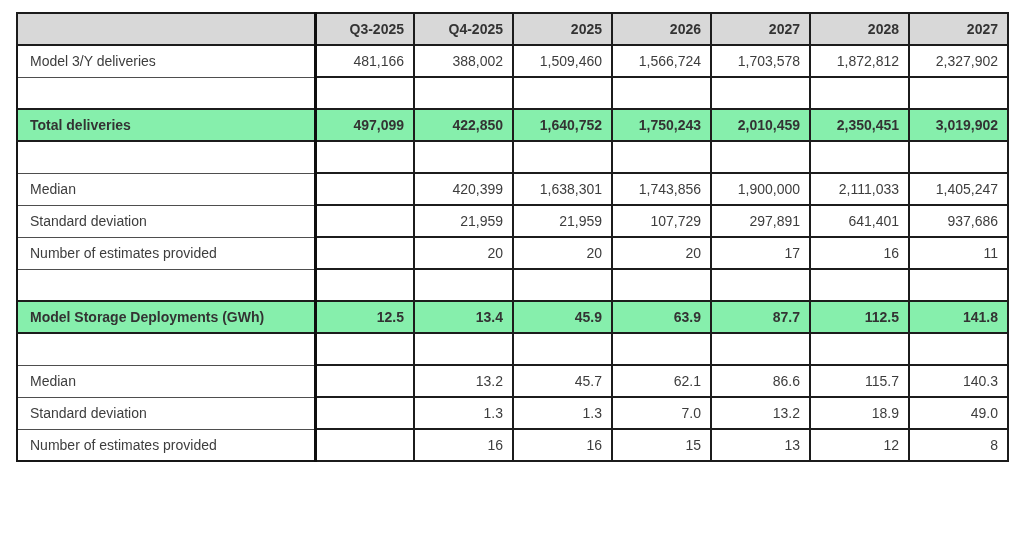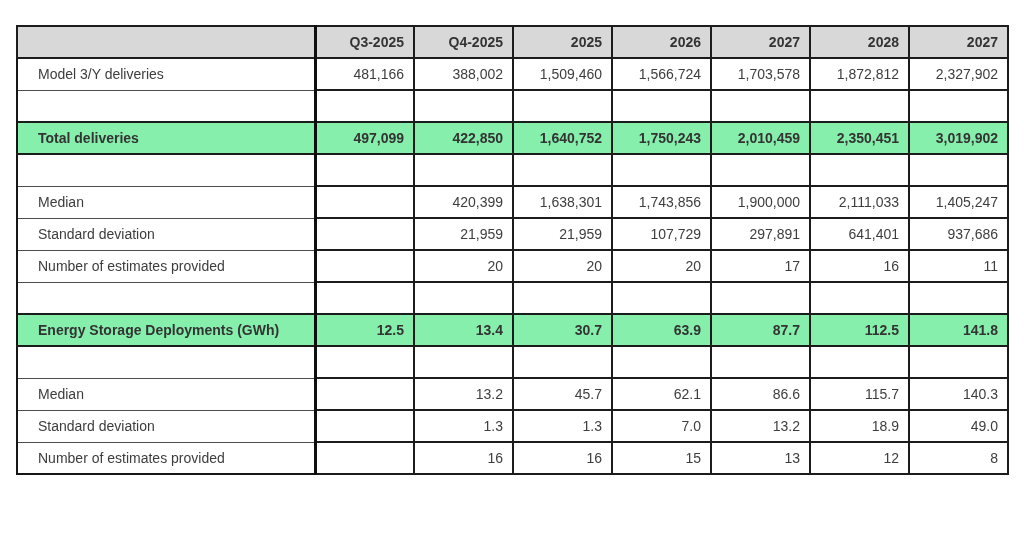--- a/index.html
+++ b/index.html
@@ -7,21 +7,21 @@
     padding:0;
     background:#ffffff;
     width:1024px;
     height:541px;
     font-family:"Liberation Sans", sans-serif;
     overflow:hidden;
   }
   .table-wrap{
     position:absolute;
     left:16px;
-    top:25px;
+    top:12px;
   }
   table{
     border-collapse:collapse;
     table-layout:fixed;
     border:2px solid #161616;
   }
   th,td{
     height:30px;
     font-size:14px;
     line-height:30px;
@@ -33,21 +33,21 @@
     vertical-align:middle;
   }
   
   td{
     border:2px solid #1c1c1c;
     background:#ffffff;
   }
   
   td.label-col{
     text-align:left;
-    padding-left:20px;
+    padding-left:12px;
     border-top:1px solid #4e4e4e;
     border-bottom:1px solid #4e4e4e;
     border-left:2px solid #161616;
     border-right:3px solid #0e0e0e;
   }
   
   thead th{
     background:#d8d8d8;
     font-weight:bold;
     color:#333333;
@@ -171,24 +171,24 @@
           <td class="label-col"></td>
           <td></td>
           <td></td>
           <td></td>
           <td></td>
           <td></td>
           <td></td>
           <td></td>
         </tr>
         <tr class="total">
-          <td class="label-col">Energy Storage Deployments (GWh)</td>
+          <td class="label-col">Model Storage Deployments (GWh)</td>
           <td>12.5</td>
           <td>13.4</td>
-          <td>30.7</td>
+          <td>45.9</td>
           <td>63.9</td>
           <td>87.7</td>
           <td>112.5</td>
           <td>141.8</td>
         </tr>
         <tr class="blank">
           <td class="label-col"></td>
           <td></td>
           <td></td>
           <td></td>

